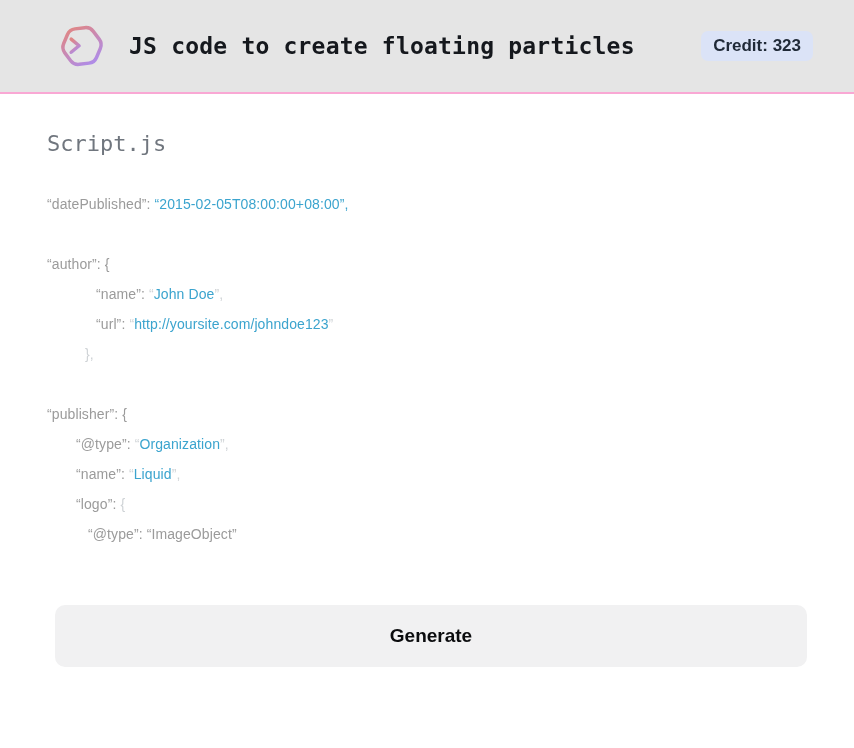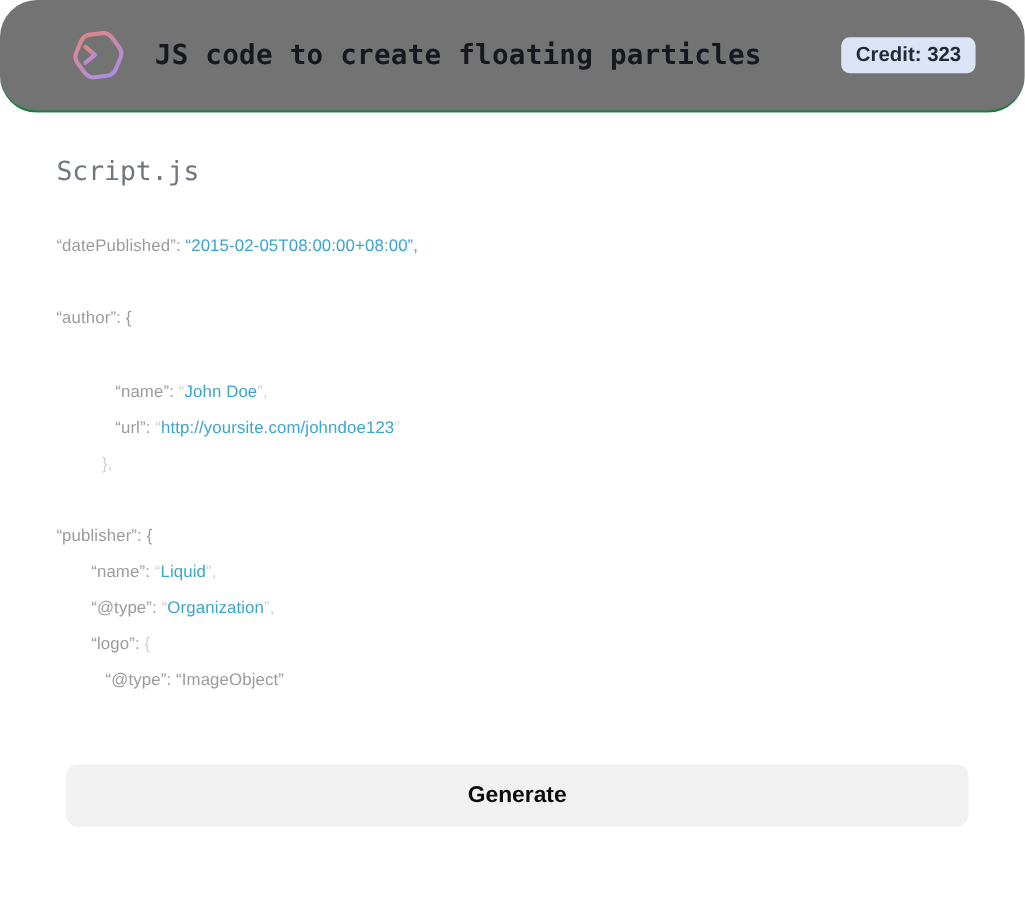--- a/index.html
+++ b/index.html
@@ -4,23 +4,22 @@
 <style>
   * { margin: 0; padding: 0; box-sizing: border-box; }
   html, body { width: 854px; height: 748px; background: #ffffff; overflow: hidden; }
   body { font-family: "Liberation Sans", sans-serif; }
 
   .header {
     height: 94px;
     display: flex;
     align-items: center;
     padding: 0 41px 0 56px;
-    background: #737373;
-    border-bottom: 2px solid #15803d;
-    border-radius: 31px;
+    background: #e5e5e5;
+    border-bottom: 2px solid #f9a8d4;
   }
   .logo { width: 52px; height: 52px; flex: 0 0 auto; display: block; }
   .app-title {
     margin-left: 21px;
     font-family: "DejaVu Sans Mono", monospace;
     font-weight: 700;
     font-size: 23px;
     color: #15181d;
     letter-spacing: 0.2px;
     white-space: nowrap;
@@ -54,21 +53,21 @@
   .code-line { min-height: 30px; }
   .tok-key    { color: #9b9b9b; }
   .tok-punct  { color: #9b9b9b; }
   .tok-punct-light { color: #cfd3d6; }
   .tok-value  { color: #3ba4ce; }
 
   .generate-button {
     display: block;
     width: calc(100% - 8px);
     margin: 56px 0 0 8px;
-    height: 52px;
+    height: 62px;
     background: #f1f1f2;
     border: none;
     border-radius: 10px;
     font-family: "Liberation Sans", sans-serif;
     font-weight: 700;
     font-size: 19px;
     color: #0b0c0e;
     cursor: pointer;
   }
 </style>
@@ -92,24 +91,24 @@
   <h1 class="app-title">JS code to create floating particles</h1>
   <span class="credit-badge">Credit: 323</span>
 </header>
 
 <main class="main">
   <div class="file-title">Script.js</div>
   <div class="code-block">
       <div class="code-line" style="padding-left: 0px;"><span class="tok-key">“datePublished”</span><span class="tok-punct">: </span><span class="tok-value">“2015-02-05T08:00:00+08:00”,</span></div>
       <div class="code-line" style="padding-left: 0px;">&nbsp;</div>
       <div class="code-line" style="padding-left: 0px;"><span class="tok-key">“author”</span><span class="tok-punct">: {</span></div>
-      <div class="code-line" style="padding-left: 49px; margin-top: 32px;"><span class="tok-key">“name”</span><span class="tok-punct">: </span><span class="tok-punct-light">“</span><span class="tok-value">John Doe</span><span class="tok-punct-light">”,</span></div>
+      <div class="code-line" style="padding-left: 49px;"><span class="tok-key">“name”</span><span class="tok-punct">: </span><span class="tok-punct-light">“</span><span class="tok-value">John Doe</span><span class="tok-punct-light">”,</span></div>
       <div class="code-line" style="padding-left: 49px;"><span class="tok-key">“url”</span><span class="tok-punct">: </span><span class="tok-punct-light">“</span><span class="tok-value">http://yoursite.com/johndoe123</span><span class="tok-punct-light">”</span></div>
       <div class="code-line" style="padding-left: 38px;"><span class="tok-punct-light">},</span></div>
       <div class="code-line" style="padding-left: 0px;">&nbsp;</div>
       <div class="code-line" style="padding-left: 0px;"><span class="tok-key">“publisher”</span><span class="tok-punct">: {</span></div>
+      <div class="code-line" style="padding-left: 29px;"><span class="tok-key">“@type”</span><span class="tok-punct">: </span><span class="tok-punct-light">“</span><span class="tok-value">Organization</span><span class="tok-punct-light">”,</span></div>
       <div class="code-line" style="padding-left: 29px;"><span class="tok-key">“name”</span><span class="tok-punct">: </span><span class="tok-punct-light">“</span><span class="tok-value">Liquid</span><span class="tok-punct-light">”,</span></div>
-      <div class="code-line" style="padding-left: 29px;"><span class="tok-key">“@type”</span><span class="tok-punct">: </span><span class="tok-punct-light">“</span><span class="tok-value">Organization</span><span class="tok-punct-light">”,</span></div>
       <div class="code-line" style="padding-left: 29px;"><span class="tok-key">“logo”</span><span class="tok-punct">: </span><span class="tok-punct-light">{</span></div>
       <div class="code-line" style="padding-left: 41px;"><span class="tok-key">“@type”</span><span class="tok-punct">: </span><span class="tok-key">“ImageObject”</span></div>
     </div>
   <button class="generate-button">Generate</button>
 </main>
 
 </body></html>

